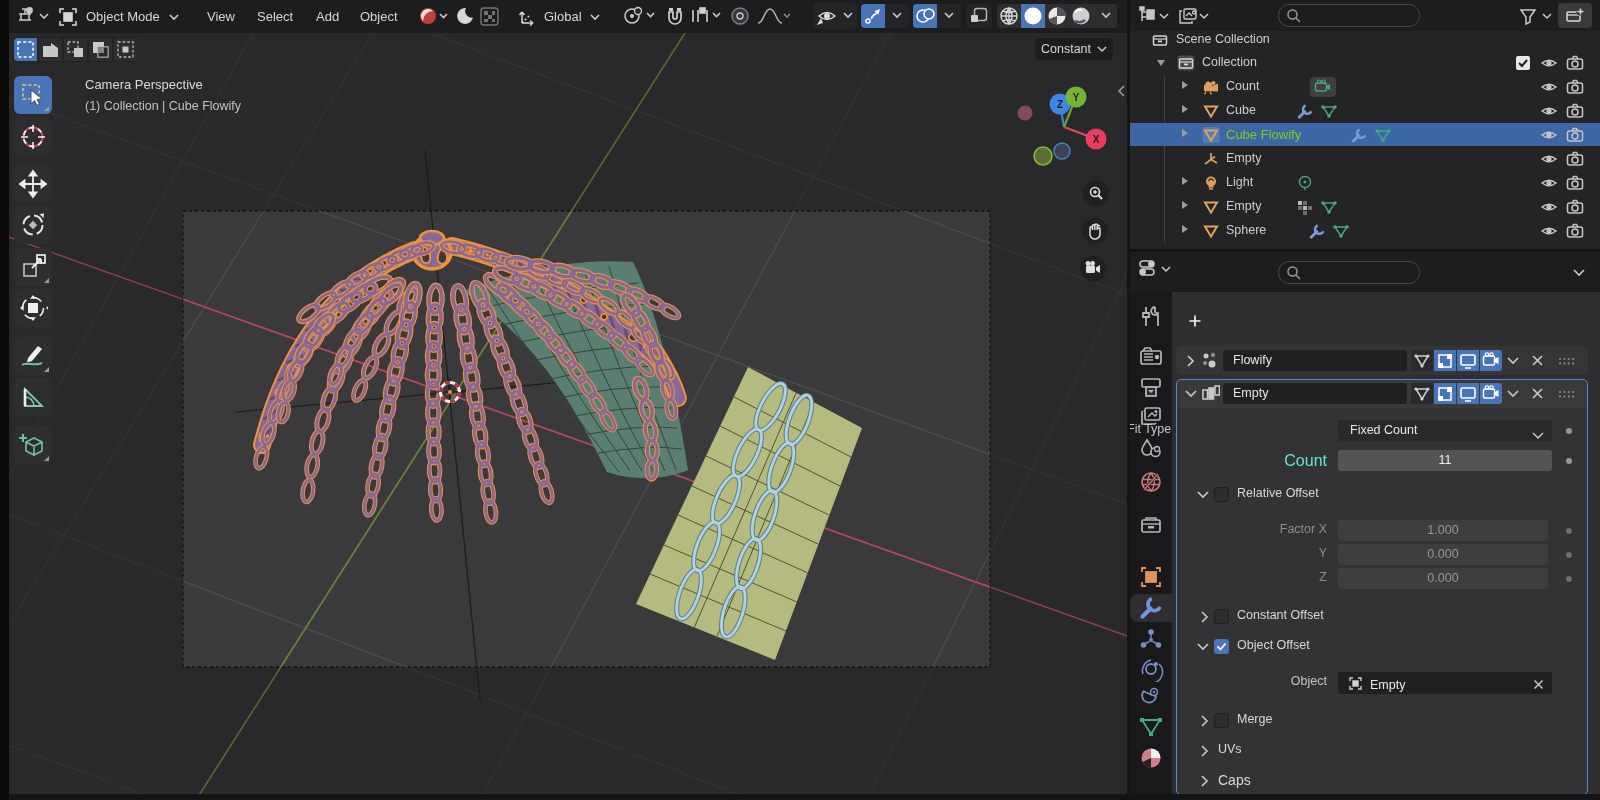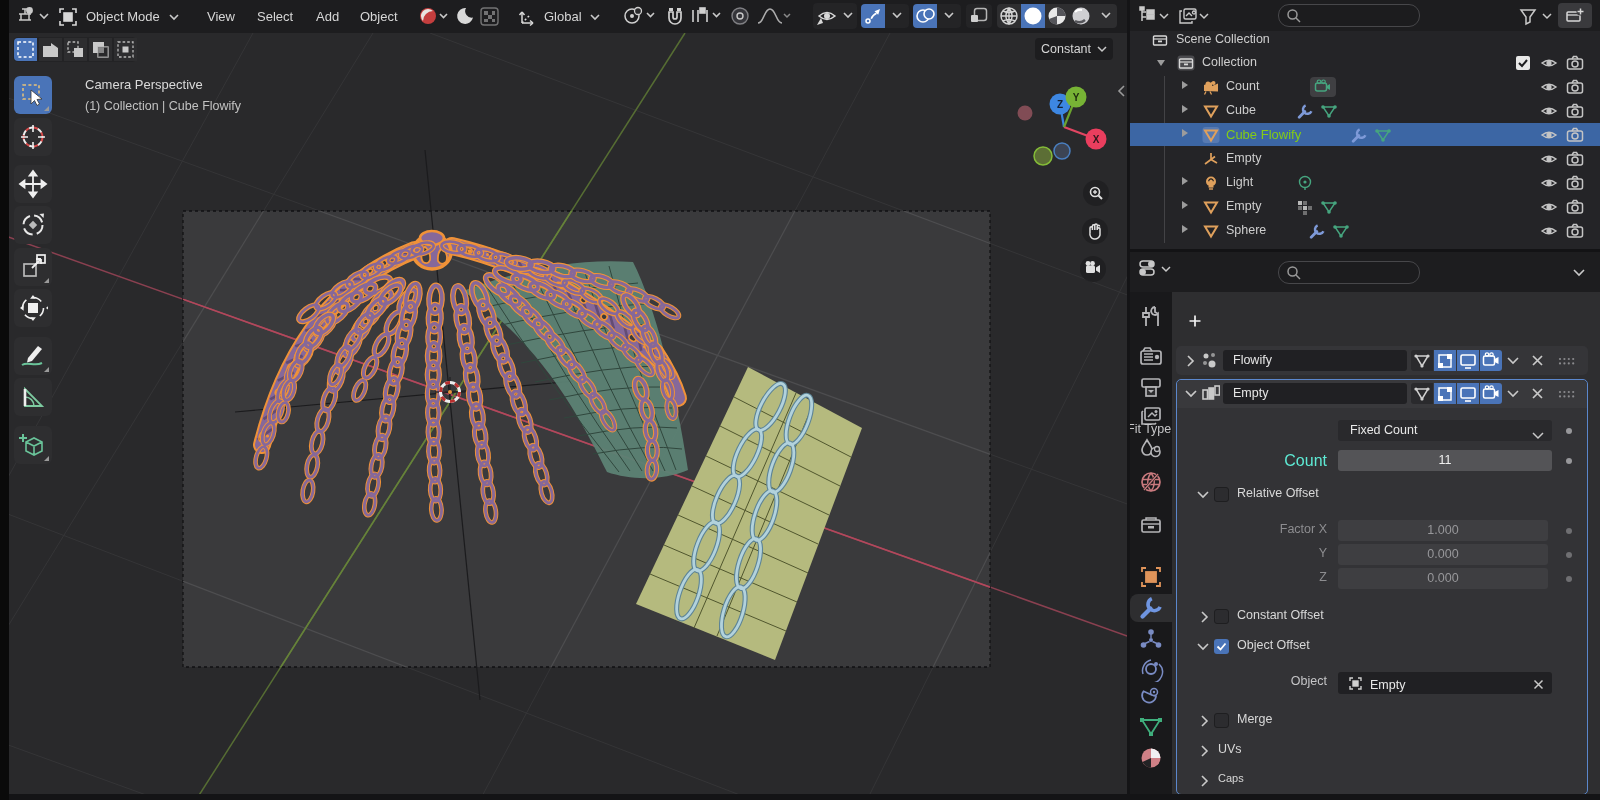--- a/index.html
+++ b/index.html
@@ -1284,16 +1284,16 @@
       </svg></div>
     <div class="abs" style="left:1214px;top:713px;width:15px;height:15px;background:#2c2c2f;border:1px solid #1e1e20;border-radius:3px"></div>
     <div class="abs" style="left:1237px;top:712px;color:#d8d8d8;font-size:12.5px">Merge</div>
     <div class="abs" style="left:1198px;top:744px"><svg width="14" height="14" viewBox="0 0 14 14" style="">
         <path d="M4,2 l5,5 l-5,5" stroke="#c9c9c9" stroke-width="1.6" fill="none"></path>
       </svg></div>
     <div class="abs" style="left:1218px;top:742px;color:#d8d8d8;font-size:12.5px">UVs</div>
     <div class="abs" style="left:1198px;top:774px"><svg width="14" height="14" viewBox="0 0 14 14" style="">
         <path d="M4,2 l5,5 l-5,5" stroke="#c9c9c9" stroke-width="1.6" fill="none"></path>
       </svg></div>
-    <div class="abs" style="left:1218px;top:772px;color:#d8d8d8;font-size:11px">Caps</div>
+    <div class="abs" style="left:1218px;top:772px;color:#d8d8d8;font-size:14px">Caps</div>
 <div class="abs" style="left:1127px;top:0;width:3px;height:800px;background:#141416"></div>
 <div class="abs" style="left:0;top:794px;width:1600px;height:6px;background:#141416"></div>
 <div class="abs" style="left:0;top:0;width:9px;height:800px;background:#0a0a0a"></div>
 </div>
 </body></html>

